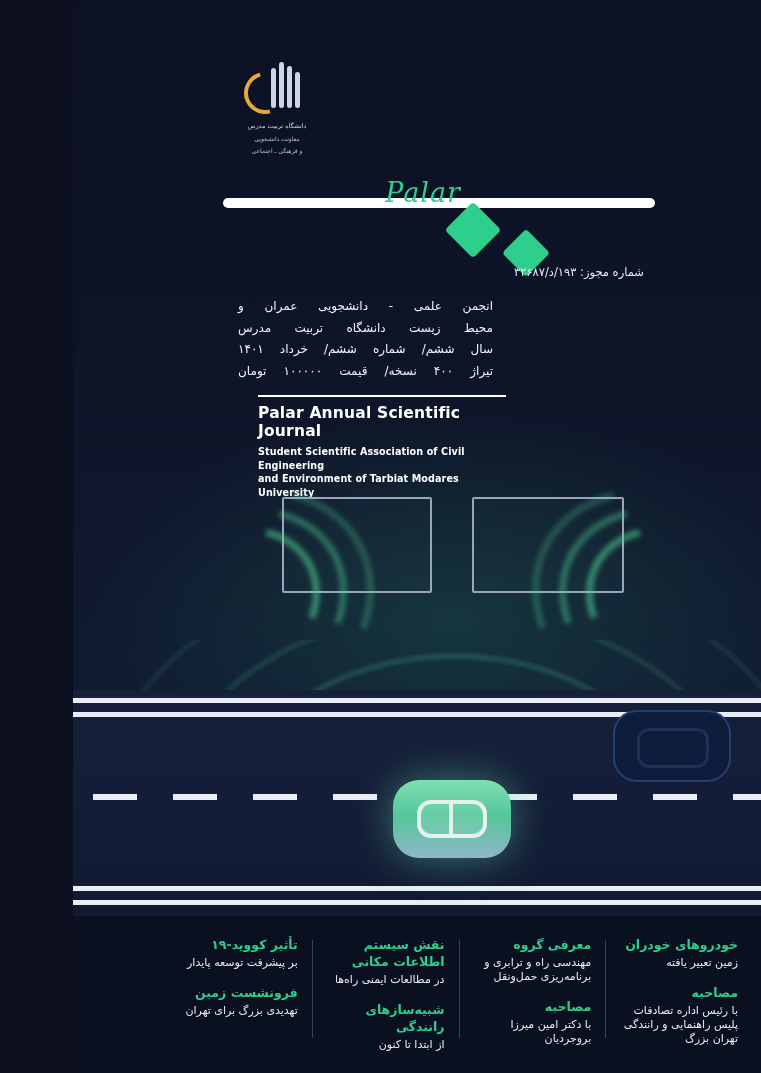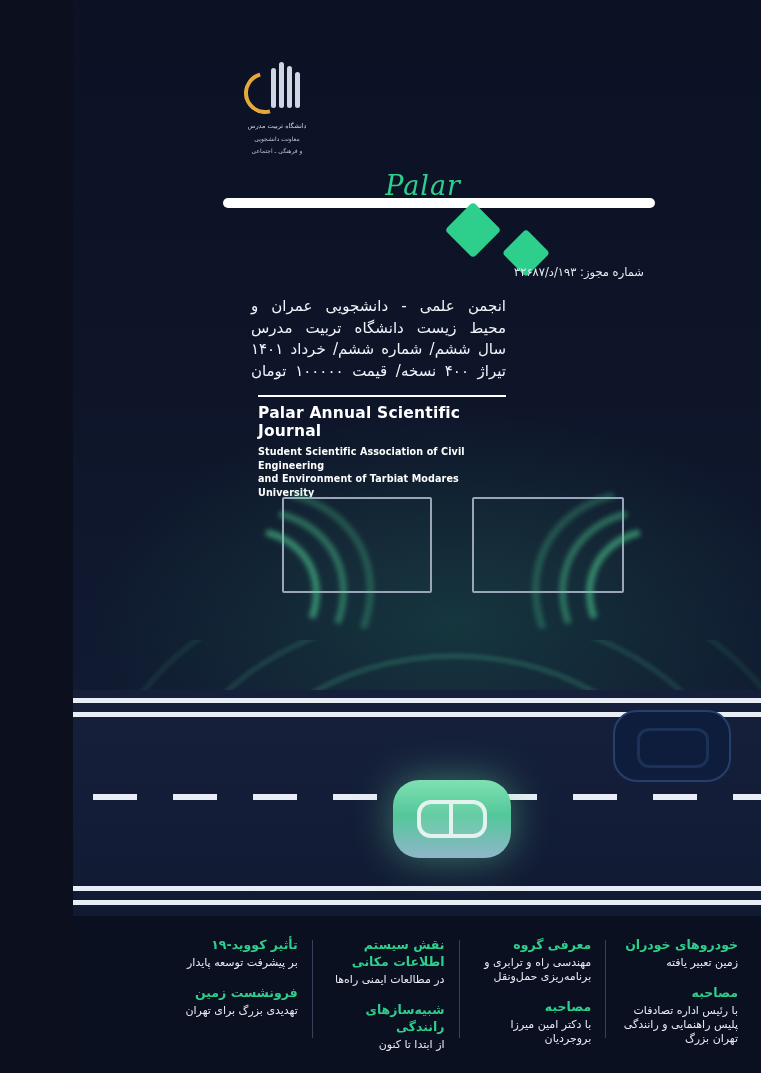--- a/index.html
+++ b/index.html
@@ -63,21 +63,21 @@
   }
   .palar-fa {
     position: absolute; right: 20px; top: 0; width: 440px;
     text-align: center;
     font-family: "DejaVu Sans", sans-serif;
     font-size: 148px; font-weight: bold; color: #ffffff;
     line-height: 170px; letter-spacing: -4px;
     text-shadow: 0 0 26px rgba(60,200,140,0.35);
   }
   .palar-latin {
-    position: absolute; right: 212px; top: 120px;
+    position: absolute; right: 212px; top: 127px;
     font-family: "DejaVu Serif", serif;
     font-size: 27px; color: #2ecf8d; letter-spacing: 1px;
     font-style: italic;
   }
   .swoosh {
     position: absolute; right: 18px; top: 148px; width: 432px; height: 10px;
     background: #ffffff; border-radius: 5px;
   }
   .diamond {
     position: absolute; width: 40px; height: 40px; background: #2ecf8d;
@@ -86,25 +86,25 @@
   .diamond.d1 { right: 180px; top: 160px; }
   .diamond.d2 { right: 130px; top: 186px; width: 34px; height: 34px; }
 
   .license {
     position: absolute; right: 190px; top: 225px;
     font-size: 11.5px; color: #e7eaf2; letter-spacing: .3px;
   }
 
   
   .info-fa {
-    position: absolute; right: 255px; top: 296px; width: 255px;
+    position: absolute; right: 268px; top: 296px; width: 255px;
     text-align: justify;
     direction: rtl;
     color: #f2f4fa;
-    font-size: 15px; line-height: 21.5px; letter-spacing: .2px;
+    font-size: 12px; line-height: 21.5px; letter-spacing: .2px;
   }
   .info-fa div { text-align-last: justify; }
 
   .rule {
     position: absolute; right: 255px; top: 395px; width: 248px; height: 2px;
     background: #ffffff;
   }
 
   .info-en {
     position: absolute; right: 255px; top: 404px; width: 248px;

